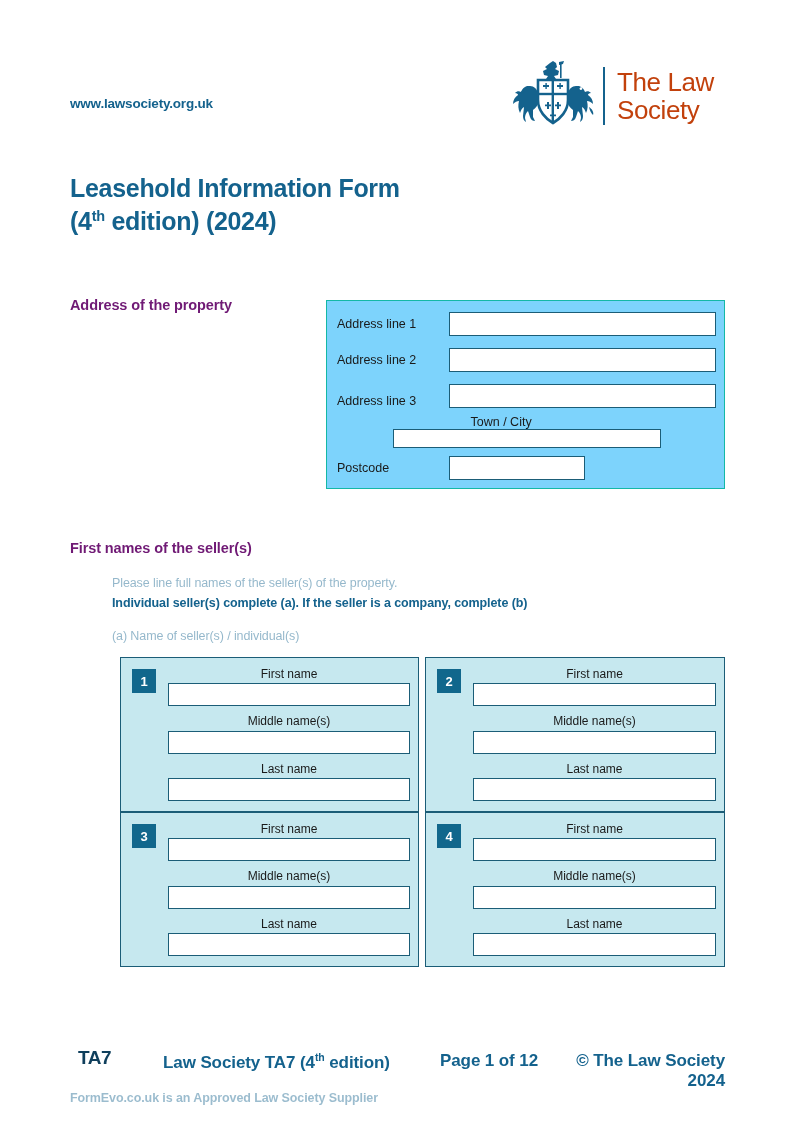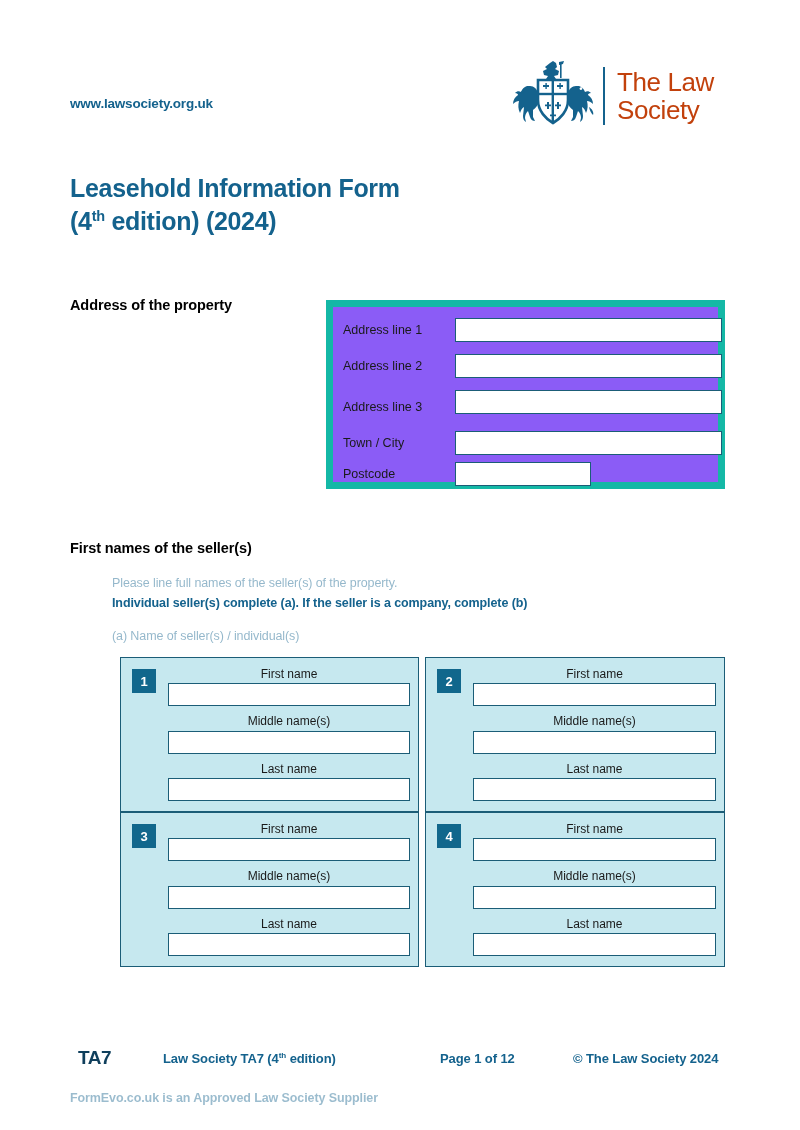--- a/index.html
+++ b/index.html
@@ -75,31 +75,31 @@
   .form-title sup {
     font-size: 0.58em;
     vertical-align: super;
   }
 
   
   .section-heading {
     position: absolute;
     font-size: 14.5px;
     font-weight: bold;
-    color: #000000;
+    color: #701a75;
     letter-spacing: -0.1px;
   }
   #heading-address { left: 70px; top: 297px; }
   #heading-sellers { left: 70px; top: 540px; }
 
   
   .panel {
     position: absolute;
-    background: #8b5cf6;
-    border: 7px solid #14b8a6;
+    background: #7dd3fc;
+    border: 1px solid #14b8a6;
     box-sizing: border-box;
   }
   #address-panel {
     left: 326px;
     top: 300px;
     width: 399px;
     height: 189px;
   }
   .addr-row {
     position: absolute;
@@ -204,21 +204,21 @@
   }
   .ta7-pill span {
     font-size: 19px;
     font-weight: bold;
     color: #0f3f5c;
     letter-spacing: -0.5px;
   }
   .footer-text {
     position: absolute;
     top: 9px;
-    font-size: 13px;
+    font-size: 17px;
     font-weight: bold;
     color: #14628d;
     letter-spacing: -0.1px;
     text-align: right;
   }
   .footer-text sup { font-size: 0.62em; vertical-align: super; }
   #footer-edition { left: 93px; }
   #footer-page    { left: 342px; margin-left: 28px; }
   #footer-copy    { left: 503px; }
   .footer-supplier {
@@ -291,21 +291,21 @@
       <input class="addr-input wide" type="text" value="" style="">
     </div>
     <div class="addr-row" style="top:47px;align-items:center;">
       <span class="addr-label">Address line 2</span>
       <input class="addr-input wide" type="text" value="" style="">
     </div>
     <div class="addr-row" style="top:83px;align-items:flex-end;">
       <span class="addr-label">Address line 3</span>
       <input class="addr-input wide" type="text" value="" style="">
     </div>
-    <div class="addr-row" style="top:124px;">
+    <div class="addr-row" style="top:114px;flex-direction:column;">
       <span class="addr-label">Town / City</span>
       <input class="addr-input wide" type="text" value="" style="">
     </div>
     <div class="addr-row" style="top:155px;">
       <span class="addr-label">Postcode</span>
       <input class="addr-input short" type="text" value="" style="">
     </div>
   </div>
 
   <div class="section-heading" id="heading-sellers">First names of the seller(s)</div>

